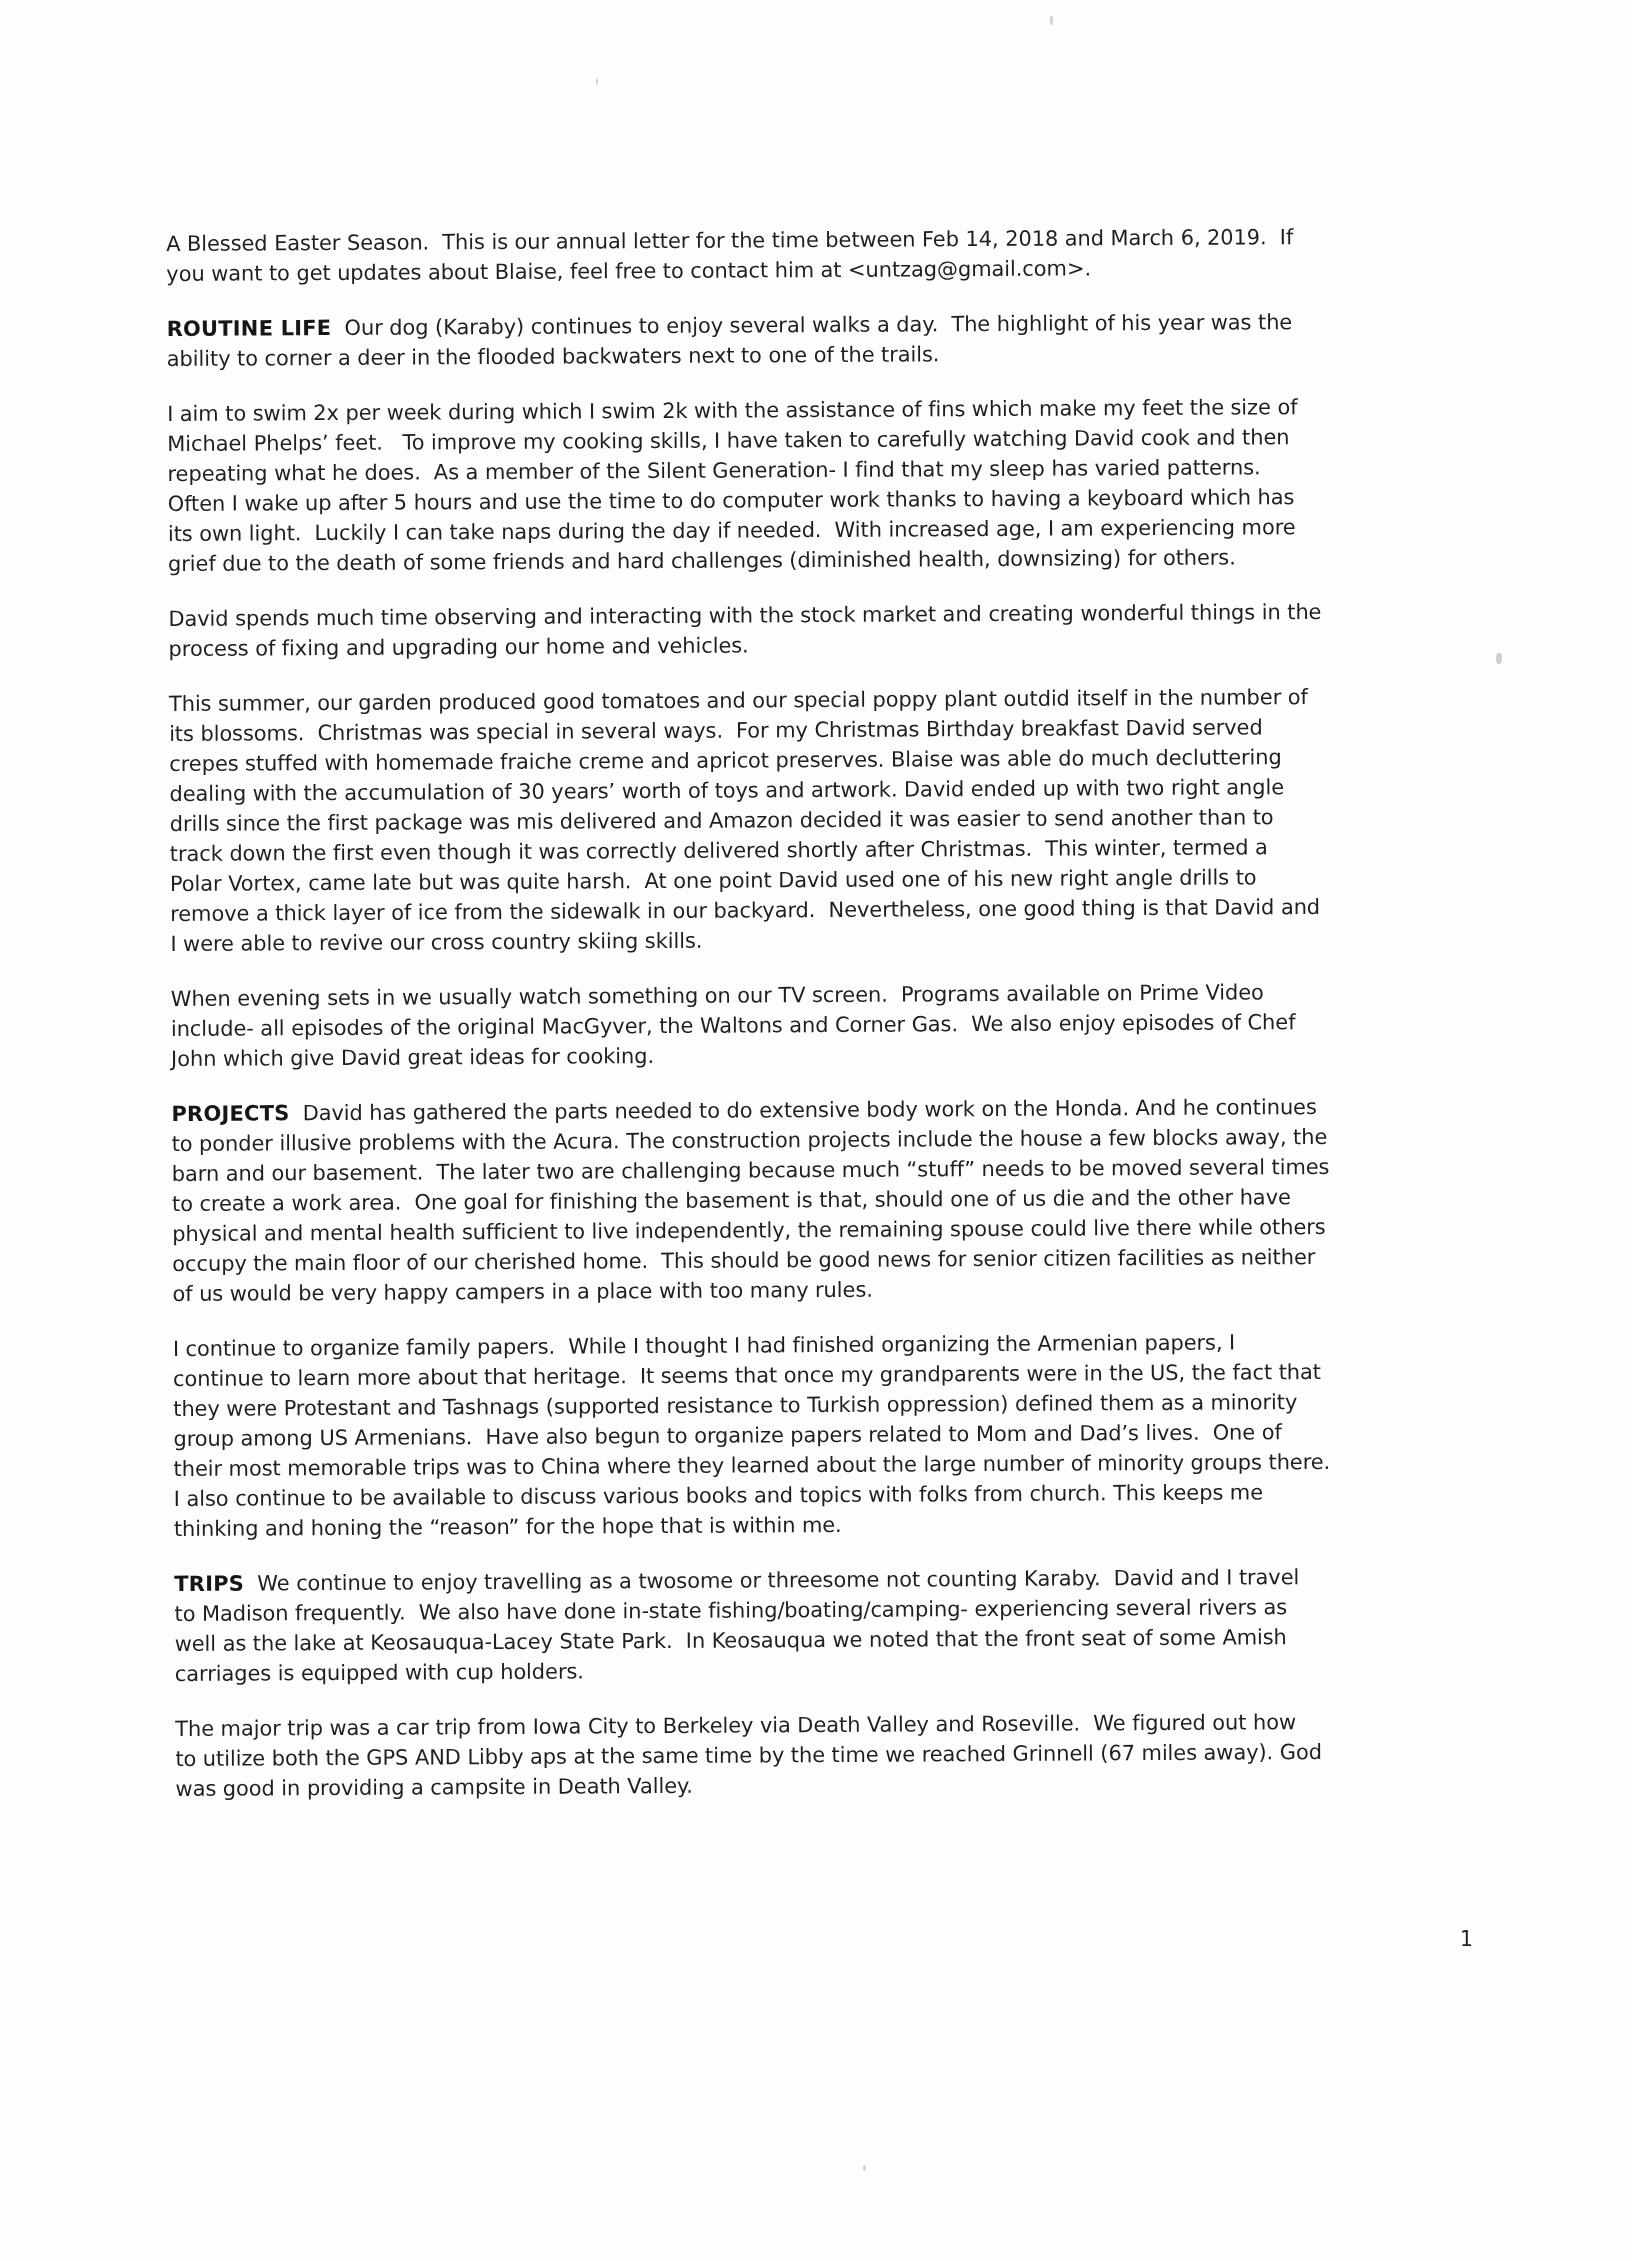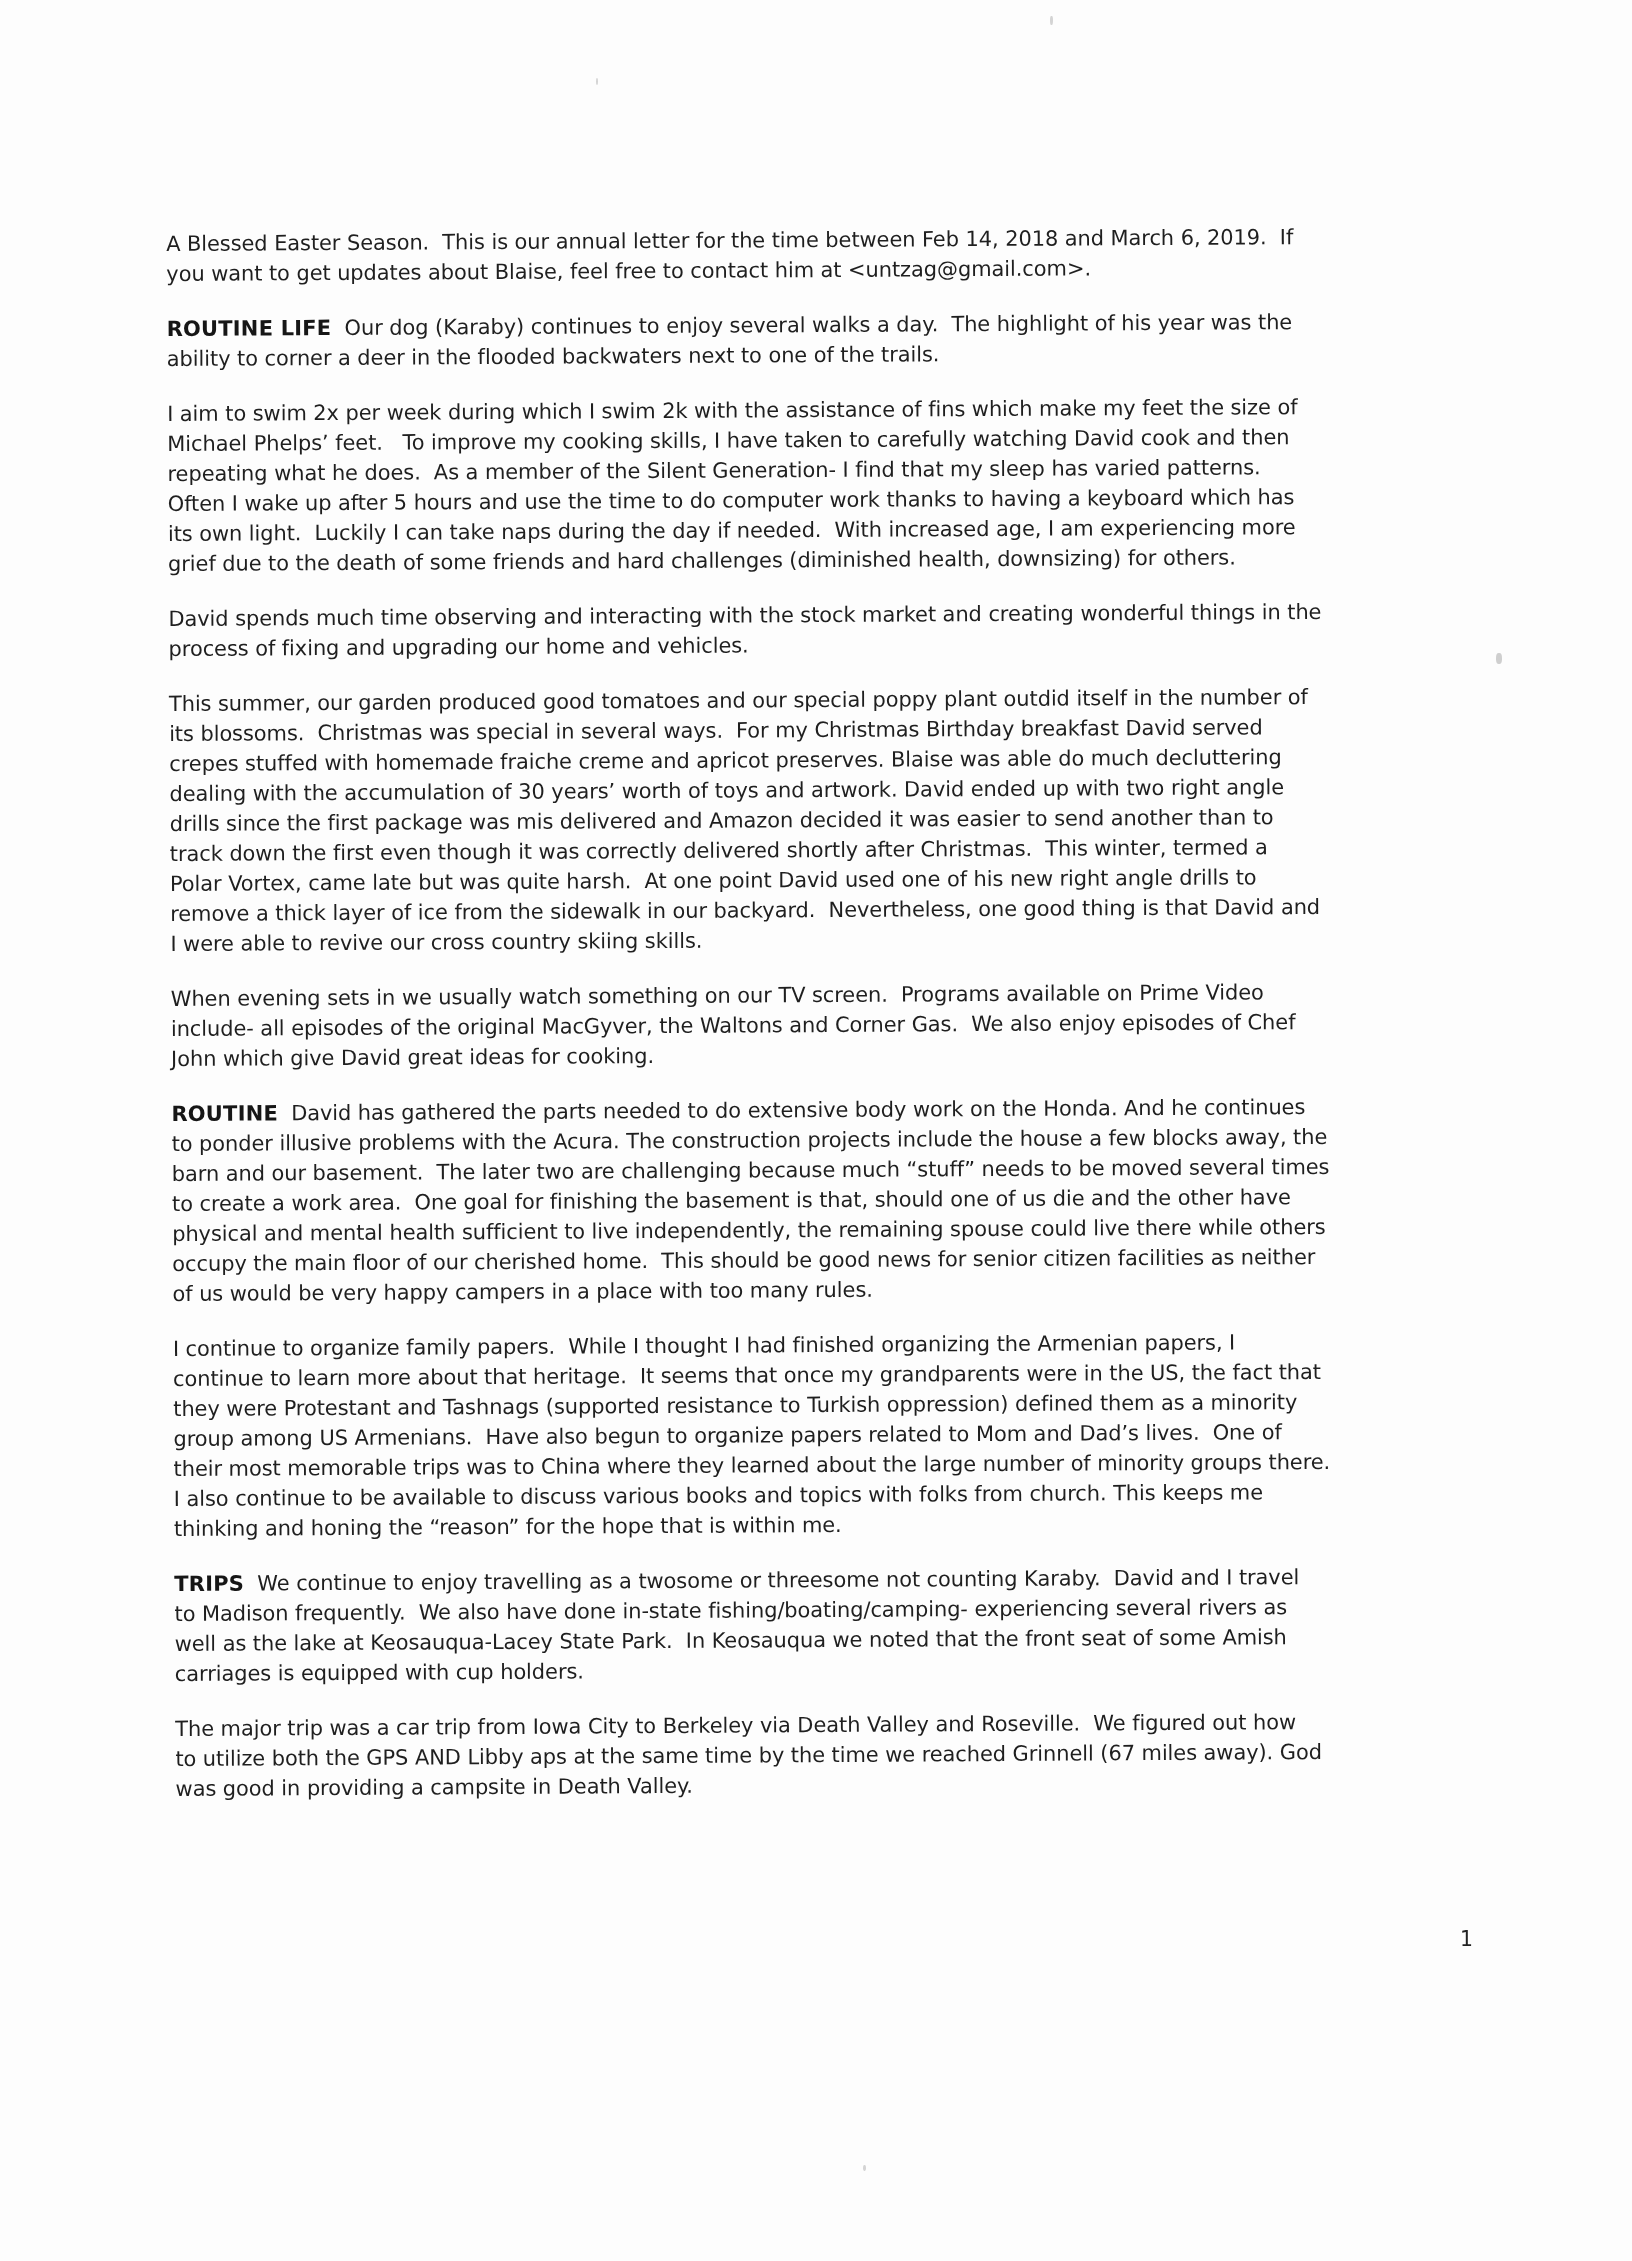--- a/index.html
+++ b/index.html
@@ -91,21 +91,21 @@
     <div class="line">I were able to revive our cross country skiing skills.</div>
   </div>
 
   <div class="para">
     <div class="line">When evening sets in we usually watch something on our TV screen.  Programs available on Prime Video</div>
     <div class="line">include- all episodes of the original MacGyver, the Waltons and Corner Gas.  We also enjoy episodes of Chef</div>
     <div class="line">John which give David great ideas for cooking.</div>
   </div>
 
   <div class="para">
-    <div class="line"><span class="hd">ROUTINE</span><span>  David has gathered the parts needed to do extensive body work on the Honda. And he continues</span></div>
+    <div class="line"><span class="hd">PROJECTS</span><span>  David has gathered the parts needed to do extensive body work on the Honda. And he continues</span></div>
     <div class="line">to ponder illusive problems with the Acura. The construction projects include the house a few blocks away, the</div>
     <div class="line">barn and our basement.  The later two are challenging because much “stuff” needs to be moved several times</div>
     <div class="line">to create a work area.  One goal for finishing the basement is that, should one of us die and the other have</div>
     <div class="line">physical and mental health sufficient to live independently, the remaining spouse could live there while others</div>
     <div class="line">occupy the main floor of our cherished home.  This should be good news for senior citizen facilities as neither</div>
     <div class="line">of us would be very happy campers in a place with too many rules.</div>
   </div>
 
   <div class="para">
     <div class="line">I continue to organize family papers.  While I thought I had finished organizing the Armenian papers, I</div>

